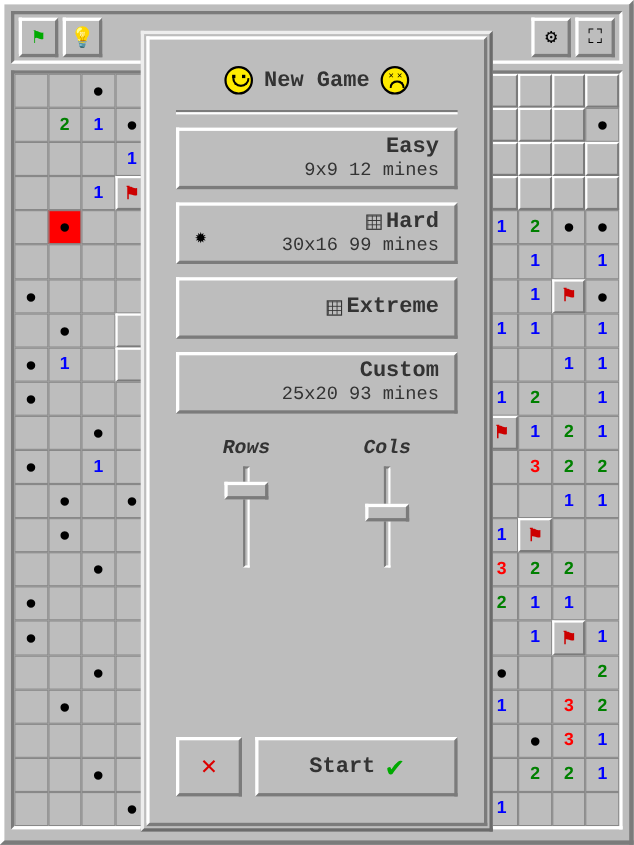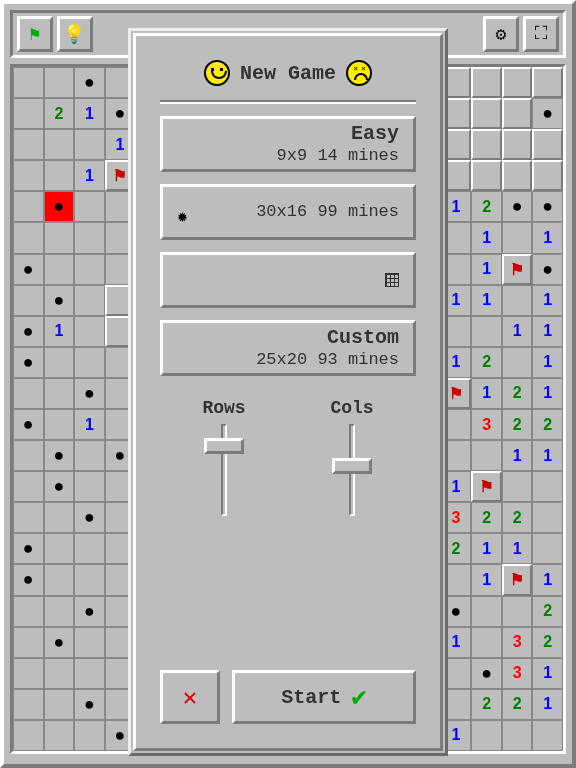--- a/index.html
+++ b/index.html
@@ -204,21 +204,21 @@
   }
   .slider-row {
     display: flex;
     justify-content: space-around;
     margin-top: 22px;
     font-family: "Courier New", monospace;
     font-size: 18px;
     font-weight: bold;
     color: #333;
   }
-  .slider-col { text-align: center; }
+  .slider-col { text-align: center; font-style: italic; }
   .slider {
     margin-top: 6px;
     width: 50px;
     height: 92px;
     position: relative;
     display: inline-block;
   }
   .slider-track {
     position: absolute;
     left: 50%;
@@ -693,33 +693,38 @@
       <span class="smiley dead"></span>
     </div>
     <div class="title-rule"></div>
 
     <div class="difficulty-list" id="diff-list">
         <div class="diff-btn">
           <div class="diff-text">
             <div class="diff-name">
               <span>Easy</span>
             </div>
-            <div class="diff-sub">9x9 14 mines</div>
+            <div class="diff-sub">9x9 12 mines</div>
           </div>
         </div>
         <div class="diff-btn">
           <div class="diff-mine-icon">✹</div>
           <div class="diff-text">
+            <div class="diff-name">
+              <span class="grid-icon"></span>
+              <span>Hard</span>
+            </div>
             <div class="diff-sub">30x16 99 mines</div>
           </div>
         </div>
         <div class="diff-btn">
           <div class="diff-text">
             <div class="diff-name">
               <span class="grid-icon"></span>
+              <span>Extreme</span>
             </div>
           </div>
         </div>
         <div class="diff-btn">
           <div class="diff-text">
             <div class="diff-name">
               <span>Custom</span>
             </div>
             <div class="diff-sub">25x20 93 mines</div>
           </div>

